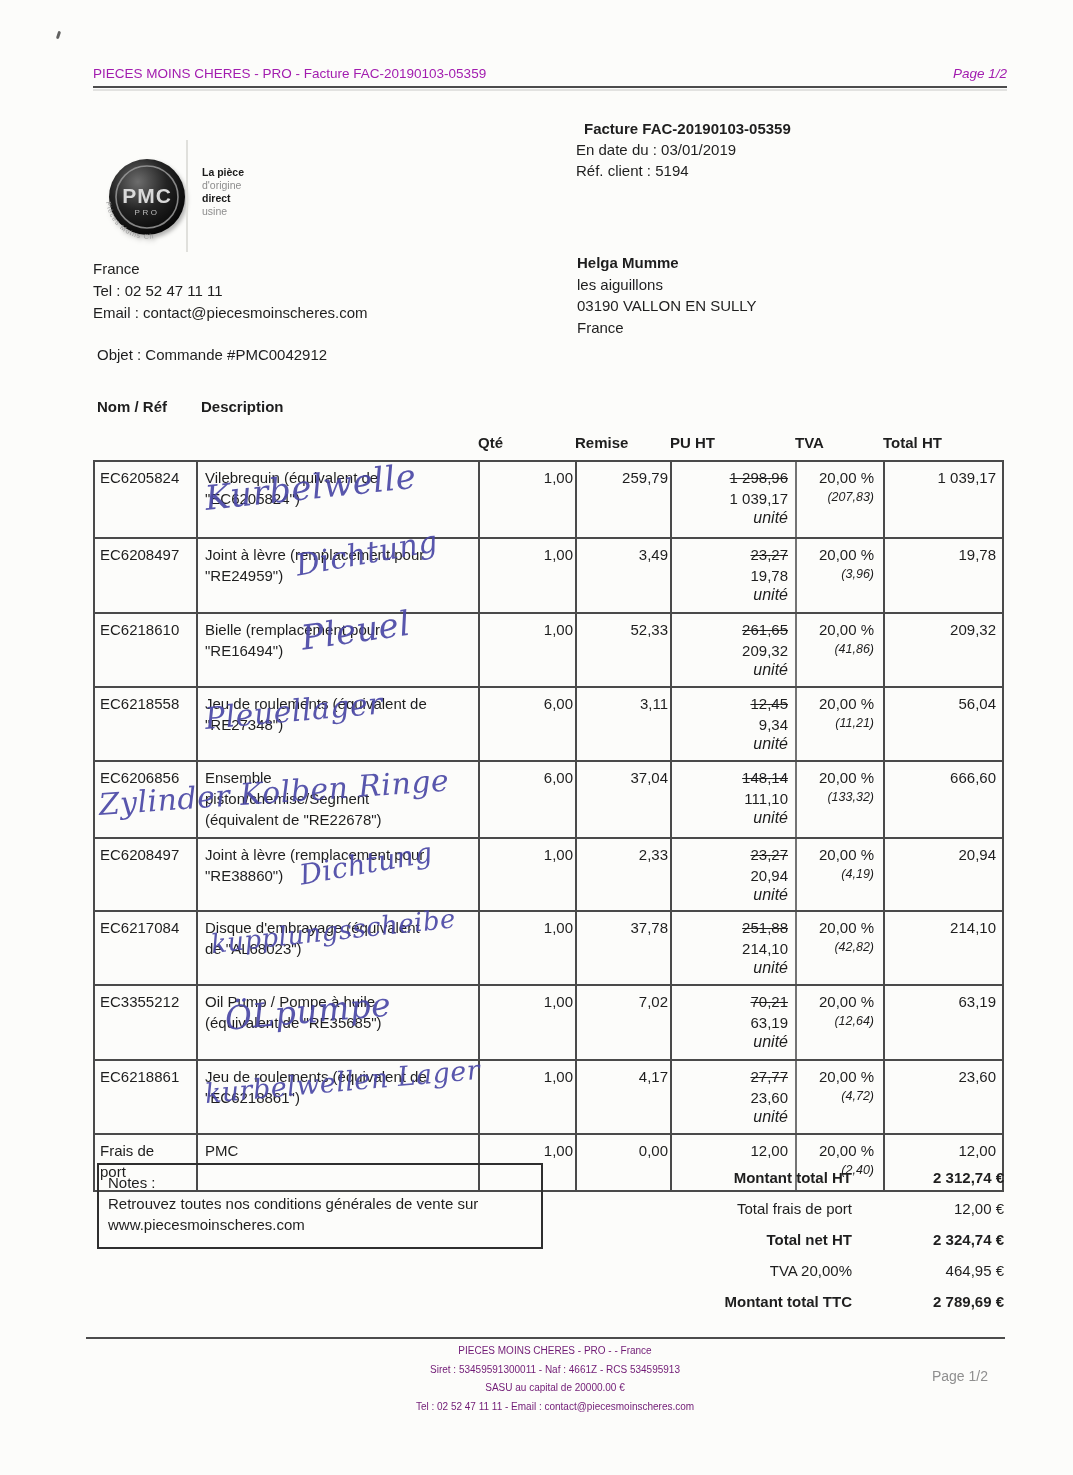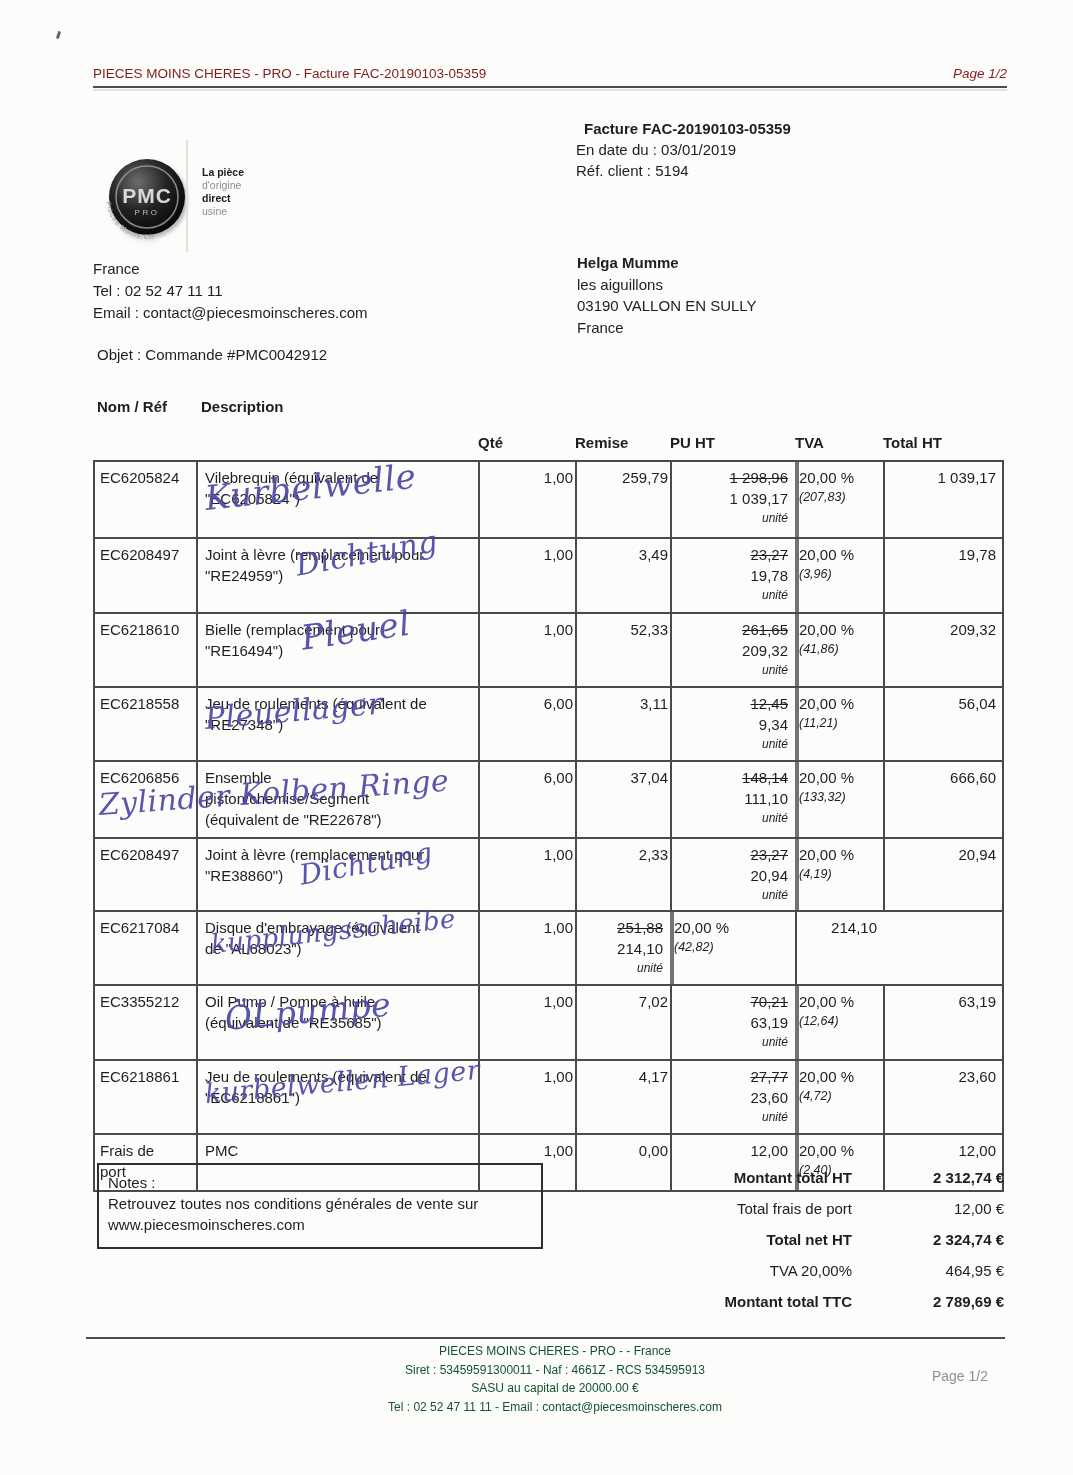--- a/index.html
+++ b/index.html
@@ -9,21 +9,21 @@
     background:#fcfcfa;
     font-family:"Liberation Sans", sans-serif;
     color:#1e1e1e;
     overflow:hidden;
     margin:0 auto;
   }
   
   .speck{position:absolute;left:57px;top:31px;width:3px;height:8px;background:#3a3a3a;transform:rotate(18deg);border-radius:2px;opacity:.8;}
 
   
-  .doc-header{position:absolute;left:93px;top:66px;width:914px;display:flex;justify-content:space-between;font-size:13.5px;color:#7f1d1d;}
+  .doc-header{position:absolute;left:93px;top:66px;width:914px;display:flex;justify-content:space-between;font-size:13.5px;color:#a21caf;}
   .doc-header .hdr-page{font-style:italic;}
   .header-rule{position:absolute;left:93px;top:86px;width:914px;height:2px;background:#4c4c4c;box-shadow:0 3px 0 rgba(0,0,0,.10);}
 
   
   .logo{position:absolute;left:104px;top:150px;filter:drop-shadow(2px 3px 2px rgba(0,0,0,.30));}
   .logo-sep{position:absolute;left:186px;top:140px;width:2px;height:112px;background:#e0e0dc;}
   .tagline{position:absolute;left:202px;top:166px;font-size:10.5px;line-height:13px;color:#8d8d8d;}
   .tagline .b{color:#1b1b1b;font-weight:bold;}
 
   
@@ -41,26 +41,26 @@
   .th-ref{padding-left:4px;}
   .th-desc{padding-left:7px;}
   .th-qty,.th-rem,.th-pu,.th-tva,.th-tot{padding-left:2px;margin-top:36px;}
   .tbody{border:2px solid #4a4a4a;border-top:none;}
   .trow{display:grid;grid-template-columns:101px 282px 97px 95px 125px 88px 119px;border-top:2px solid #4a4a4a;position:relative;background:transparent;}
   .cell{box-sizing:border-box;font-size:15px;padding-top:5px;line-height:21px;}
   .c-ref{padding-left:5px;padding-right:8px;}
   .c-desc{border-left:2px solid #4a4a4a;padding-left:7px;padding-right:38px;position:relative;}
   .c-num{border-left:2px solid #4a4a4a;text-align:right;padding-right:2px;}
   .c-pu{border-left:2px solid #4a4a4a;text-align:right;padding-right:7px;}
-  .c-tva{border-left:4px solid #737373;padding-right:9px;}
+  .c-tva{border-left:2px solid #737373;text-align:right;padding-right:9px;}
   .c-total{border-left:2px solid #4a4a4a;text-align:right;padding-right:6px;}
   .pu-strike{display:block;text-decoration:line-through;}
   .pu-strike.no-strike{text-decoration:none;}
   .pu-net{display:block;}
-  .pu-unit{display:block;font-style:italic;font-size:12px;line-height:18px;}
+  .pu-unit{display:block;font-style:italic;font-size:16px;line-height:18px;}
   .tva-rate{display:block;}
   .tva-amt{display:block;font-style:italic;font-size:12.5px;line-height:18px;}
   .cell span:empty{display:none;}
 
   
   .trow:nth-child(1){min-height:75px}
   .trow:nth-child(2){min-height:73px}
   .trow:nth-child(3){min-height:72px}
   .trow:nth-child(4){min-height:72px}
   .trow:nth-child(5){min-height:75px}
@@ -96,21 +96,21 @@
   
   .notes{position:absolute;left:97px;top:1163px;width:446px;border:2px solid #2f2f2f;box-sizing:border-box;padding:7px 10px 12px 9px;font-size:15px;line-height:21px;}
   .totals{position:absolute;left:618px;top:1168px;width:386px;}
   .total-line{display:flex;align-items:baseline;margin-bottom:11px;font-size:15px;line-height:20px;}
   .total-line .lbl{flex:1;text-align:right;}
   .total-line .val{width:152px;text-align:right;}
   .total-line.bold{font-weight:bold;}
 
   
   .footer-rule{position:absolute;left:86px;top:1337px;width:919px;height:2px;background:#4c4c4c;}
-  .footer{position:absolute;left:105px;top:1342px;width:900px;text-align:center;font-size:12px;line-height:18.5px;color:#14532d;}
+  .footer{position:absolute;left:105px;top:1342px;width:900px;text-align:center;font-size:10px;line-height:18.5px;color:#701a75;}
   .footer-page{position:absolute;right:85px;top:1368px;font-size:14px;color:#8f8f8f;}
 </style>
 </head>
 <body>
 
 <div class="page">
 
   <div class="speck"></div>
 
   <div class="doc-header">
@@ -292,20 +292,21 @@
       </div>
       <div class="cell c-total">20,94</div>
     </div>
         <div class="trow">
       <div class="cell c-ref">EC6217084</div>
       <div class="cell c-desc">
         <span>Disque d'embrayage (équivalent de "AL68023")</span>
         <span class="handwriting">kupplungsscheibe</span>
       </div>
       <div class="cell c-num">1,00</div>
+      <div class="cell c-num">37,78</div>
       <div class="cell c-pu">
         <span class="pu-strike">251,88</span>
         <span class="pu-net">214,10</span>
         <span class="pu-unit">unité</span>
       </div>
       <div class="cell c-tva">
         <span class="tva-rate">20,00 %</span>
         <span class="tva-amt">(42,82)</span>
       </div>
       <div class="cell c-total">214,10</div>

